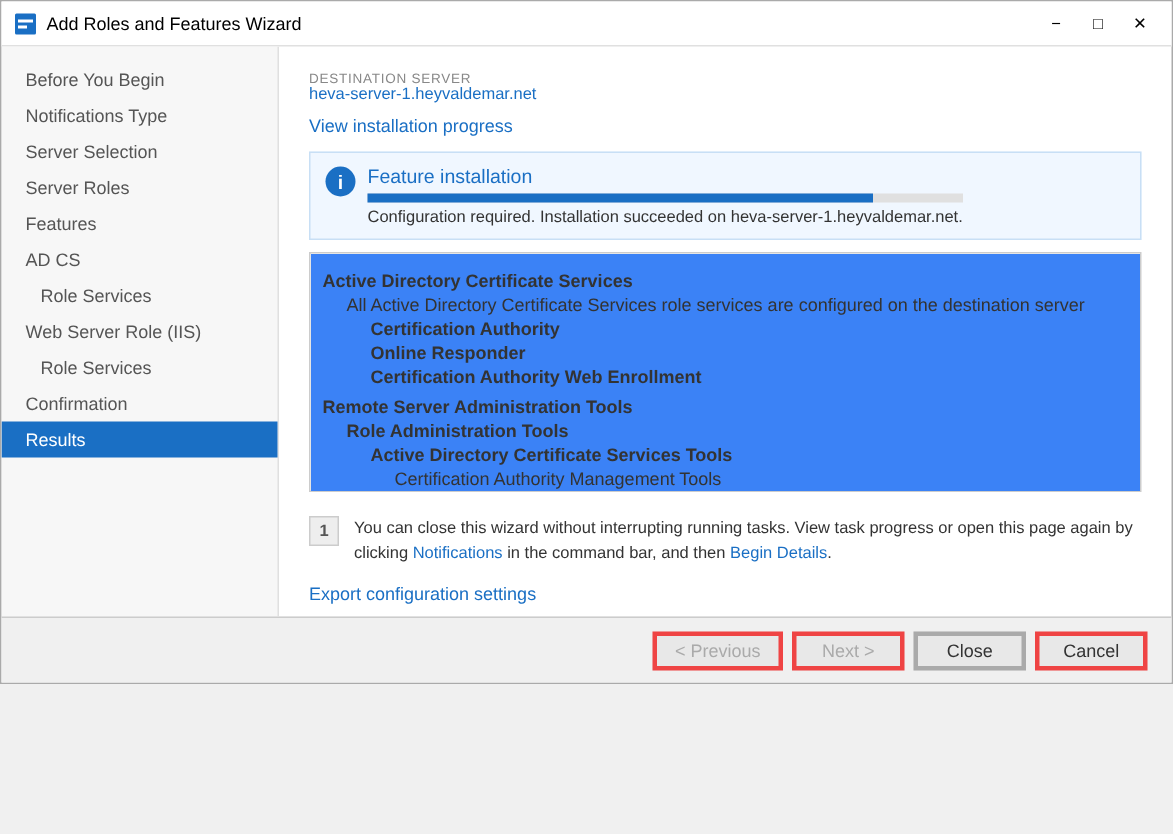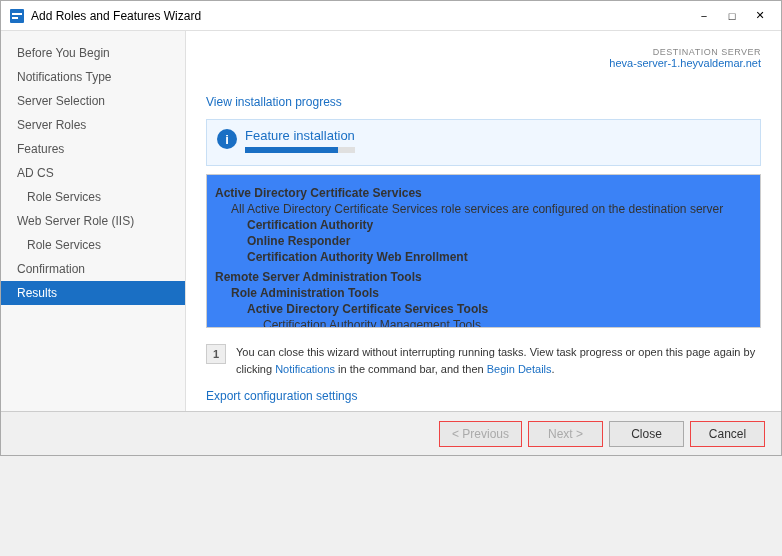--- a/index.html
+++ b/index.html
@@ -93,24 +93,23 @@
       padding-left: 26px;
     }
     .main {
       flex: 1;
       display: flex;
       flex-direction: column;
       padding: 16px 20px 0 20px;
       overflow: hidden;
     }
     .destination-server {
-      text-align: right;
       font-size: 10px;
       color: #555;
-      margin-bottom: 26px;
+      margin-bottom: 8px;
     }
     .destination-server .label {
       font-size: 9px;
       text-transform: uppercase;
       letter-spacing: 0.5px;
       color: #888;
       display: block;
     }
     .destination-server .server-name {
       color: #1a6fc4;
@@ -233,21 +232,21 @@
       align-items: center;
       justify-content: flex-end;
       padding: 0 16px;
       gap: 6px;
       flex-shrink: 0;
     }
     .footer-btn {
       min-width: 75px;
       height: 26px;
       background: #e8e8e8;
-      border: 1px solid #ef4444;
+      border: 3px solid #ef4444;
       font-size: 12px;
       cursor: pointer;
       padding: 0 12px;
       color: #333;
     }
     .footer-btn:disabled { color: #aaa; cursor: default; }
     .footer-btn.default {
       background: #e8e8e8;
       border-color: #aaa;
     }
@@ -297,20 +296,21 @@
 
       <a class="view-progress-link">View installation progress</a>
 
       <div class="feature-install-box">
         <div class="info-icon">i</div>
         <div class="feature-install-text">
           <div class="feature-install-title">Feature installation</div>
           <div class="progress-bar-container">
             <div class="progress-bar-fill" style="width: 85%"></div>
           </div>
+          <div class="config-text">Configuration required. Installation succeeded on heva-server-1.heyvaldemar.net.</div>
         </div>
       </div>
 
       <div class="results-list-box">
         <div class="list-content">
           <div class="list-item level0">Active Directory Certificate Services</div>
           <div class="list-item level1">All Active Directory Certificate Services role services are configured on <span class="link">the destination server</span></div>
           <div class="list-item level2">Certification Authority</div>
           <div class="list-item level2">Online Responder</div>
           <div class="list-item level2">Certification Authority Web Enrollment</div>

